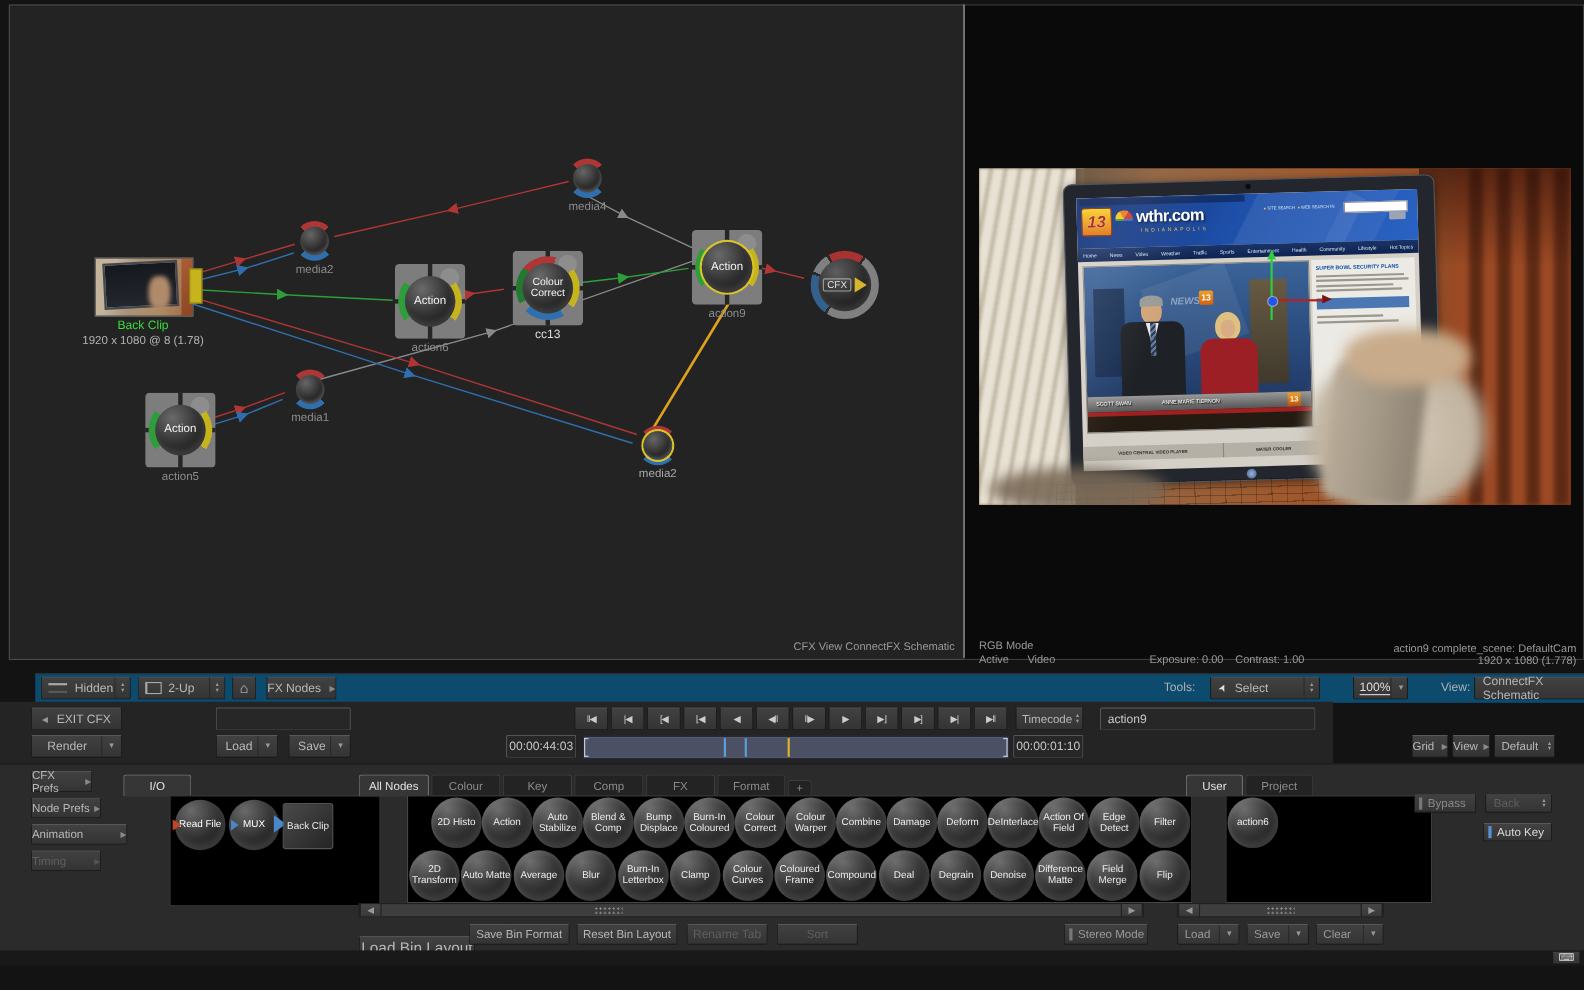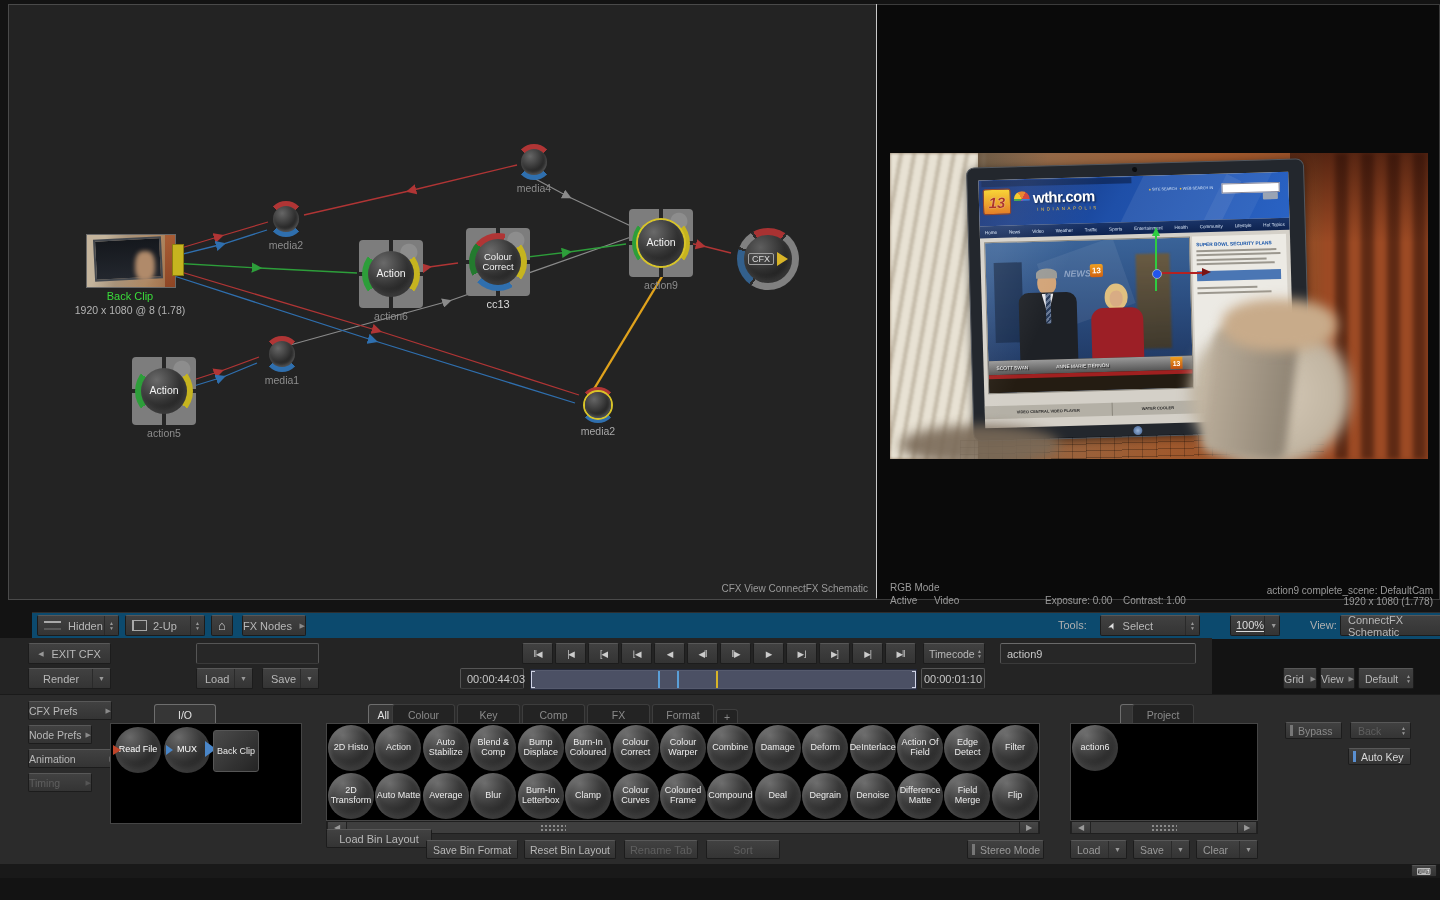--- a/index.html
+++ b/index.html
@@ -13,22 +13,22 @@
   .btn.dim{color:#5f5f5f;}
   .field{background:#272727;border:1px solid #555;border-bottom-color:#3a3a3a;border-radius:2px;
          color:#c8c8c8;display:flex;align-items:center;box-sizing:border-box;padding:0 6px;}
   .spin{display:flex;flex-direction:column;align-items:center;justify-content:center;line-height:4.5px;
         font-size:5px;color:#999;margin-left:auto;padding:0 4px;border-left:1px solid #2a2a2a;height:100%;}
   .dd{font-size:7px;color:#999;margin-left:auto;padding:0 5px;border-left:1px solid #2a2a2a;height:100%;
       display:flex;align-items:center;}
   .arr{font-size:7px;color:#8a8a8a;margin-left:auto;padding-left:4px;}
   .tab{background:#232323;border:1px solid #3d3d3d;border-bottom:none;border-radius:3px 3px 0 0;
        color:#8a8a8a;display:flex;align-items:center;justify-content:center;font-size:10.5px;box-sizing:border-box;}
-  .tab.active{background:#363636;border-color:#6e6e6e;color:#e2e2e2;margin-left:42px;}
-  .bin{background:#000;border:1px solid #454545;box-sizing:border-box;}
+  .tab.active{background:#363636;border-color:#6e6e6e;color:#e2e2e2;}
+  .bin{background:#000;border:1px solid #454545;box-sizing:border-box;margin-left:44px;}
   .scroll{background:#303030;border:1px solid #1f1f1f;display:flex;align-items:center;box-sizing:border-box;}
   .scroll .sbtn{width:18px;height:100%;background:linear-gradient(#474747,#383838);border-right:1px solid #222;
         border-left:1px solid #222;color:#999;font-size:8px;display:flex;align-items:center;justify-content:center;}
   .scroll .thumb{flex:1;height:100%;background:#3e3e3e;display:flex;align-items:center;justify-content:center;}
   .grip{width:26px;height:7px;background-image:radial-gradient(#8a8a8a 0.8px,transparent 1px);
         background-size:4px 4px;}
   .puck{width:46px;height:46px;border-radius:50%;color:#ececec;font-size:9px;line-height:1.08;text-align:center;
         display:flex;align-items:center;justify-content:center;
         background:radial-gradient(circle at 32% 22%,#6e6e6e,#3a3a3a 45%,#1c1c1c 78%,#0e0e0e);
         box-shadow:inset -2px -5px 6px rgba(255,255,255,.14),inset 2px 3px 4px rgba(255,255,255,.10);}
@@ -429,21 +429,21 @@
         <span class="dd">▼</span>
     </div>
     <div class="btn tbtn abs" style="left:196px;top:30px;width:57px;justify-content:flex-start;padding-left:8px">
       <span>Load</span>
         <span class="dd">▼</span>
     </div>
     <div class="btn tbtn abs" style="left:262px;top:30px;width:57px;justify-content:flex-start;padding-left:8px">
       <span>Save</span>
         <span class="dd">▼</span>
     </div>
-    <div class="field abs" style="left:460px;top:30px;width:64px;height:21px;">
+    <div class="field abs" style="left:460px;top:30px;width:64px;height:21px;justify-content:center">
         <span>00:00:44:03</span>
       </div>
     <div id="timeline" class="abs" style="left:530px;top:31px;width:385px;height:19px">
       <div class="bracket" style="left:0;border-right:none"></div>
       <div class="bracket" style="right:0;border-left:none"></div>
       <div class="mk" style="left:33%;background:#5a9fd8"></div>
       <div class="mk" style="left:38%;background:#5a9fd8"></div>
       <div class="mk" style="left:48%;background:#d8b428"></div>
     </div>
     <div class="field abs" style="left:921px;top:30px;width:64px;height:21px;justify-content:center">
@@ -461,21 +461,21 @@
       <span>Default</span>
       <span class="spin" style="border:none;padding:0 2px">
           <span>▲</span>
           <span>▼</span>
         </span>
     </div>
   </div>
 
   <div id="mainpanel" class="abs">
 
-    <div class="btn abs" style="left:28px;top:6px;width:84px;height:19px;font-size:10.5px">
+    <div class="btn abs" style="left:28px;top:6px;width:56px;height:19px;font-size:10.5px">
         <span>CFX Prefs</span>
         <span class="arr">▶</span>
       </div>
     <div class="btn abs" style="left:28px;top:30px;width:64px;height:19px;font-size:10.5px">
         <span>Node Prefs</span>
         <span class="arr">▶</span>
       </div>
     <div class="btn abs" style="left:28px;top:54px;width:88px;height:19px;font-size:10.5px">
         <span>Animation</span>
         <span class="arr">▶</span>
@@ -519,21 +519,21 @@
         <span>FX</span>
       </div>
     <div class="tab abs" style="left:652px;top:9px;width:62px;height:20px">
         <span>Format</span>
       </div>
     <div class="tab abs" style="left:716px;top:14px;width:22px;height:15px">
         <span>+</span>
       </div>
 
     <div class="bin abs" style="left:326px;top:28px;width:714px;height:98px">
-      <div style="display:flex;justify-content:space-between;padding:1px 1px 0">
+      <div style="display:flex;justify-content:flex-end;padding:1px 1px 0">
         <div class="puck">
             <span>2D Histo</span>
           </div>
         <div class="puck">
             <span>Action</span>
           </div>
         <div class="puck">
             <span>Auto Stabilize</span>
           </div>
         <div class="puck">
@@ -622,21 +622,21 @@
       </div>
     </div>
     <div class="scroll abs" style="left:326px;top:126px;width:714px;height:13px">
       <div class="sbtn">◀</div>
       <div class="thumb">
           <span class="grip" style="margin-left:-260px"></span>
         </div>
       <div class="sbtn">▶</div>
     </div>
 
-    <div class="btn abs" style="left:326px;top:134px;width:106px;height:19px;font-size:11px">
+    <div class="btn abs" style="left:326px;top:156px;width:106px;height:19px;font-size:14px">
         <span>Load Bin Layout</span>
       </div>
     <div class="btn abs" style="left:426px;top:145px;width:92px;height:19px;font-size:10.5px">
         <span>Save Bin Format</span>
       </div>
     <div class="btn abs" style="left:524px;top:145px;width:92px;height:19px;font-size:10.5px">
         <span>Reset Bin Layout</span>
       </div>
     <div class="btn dim abs" style="left:624px;top:145px;width:74px;height:19px;font-size:11px">
         <span>Rename Tab</span>

